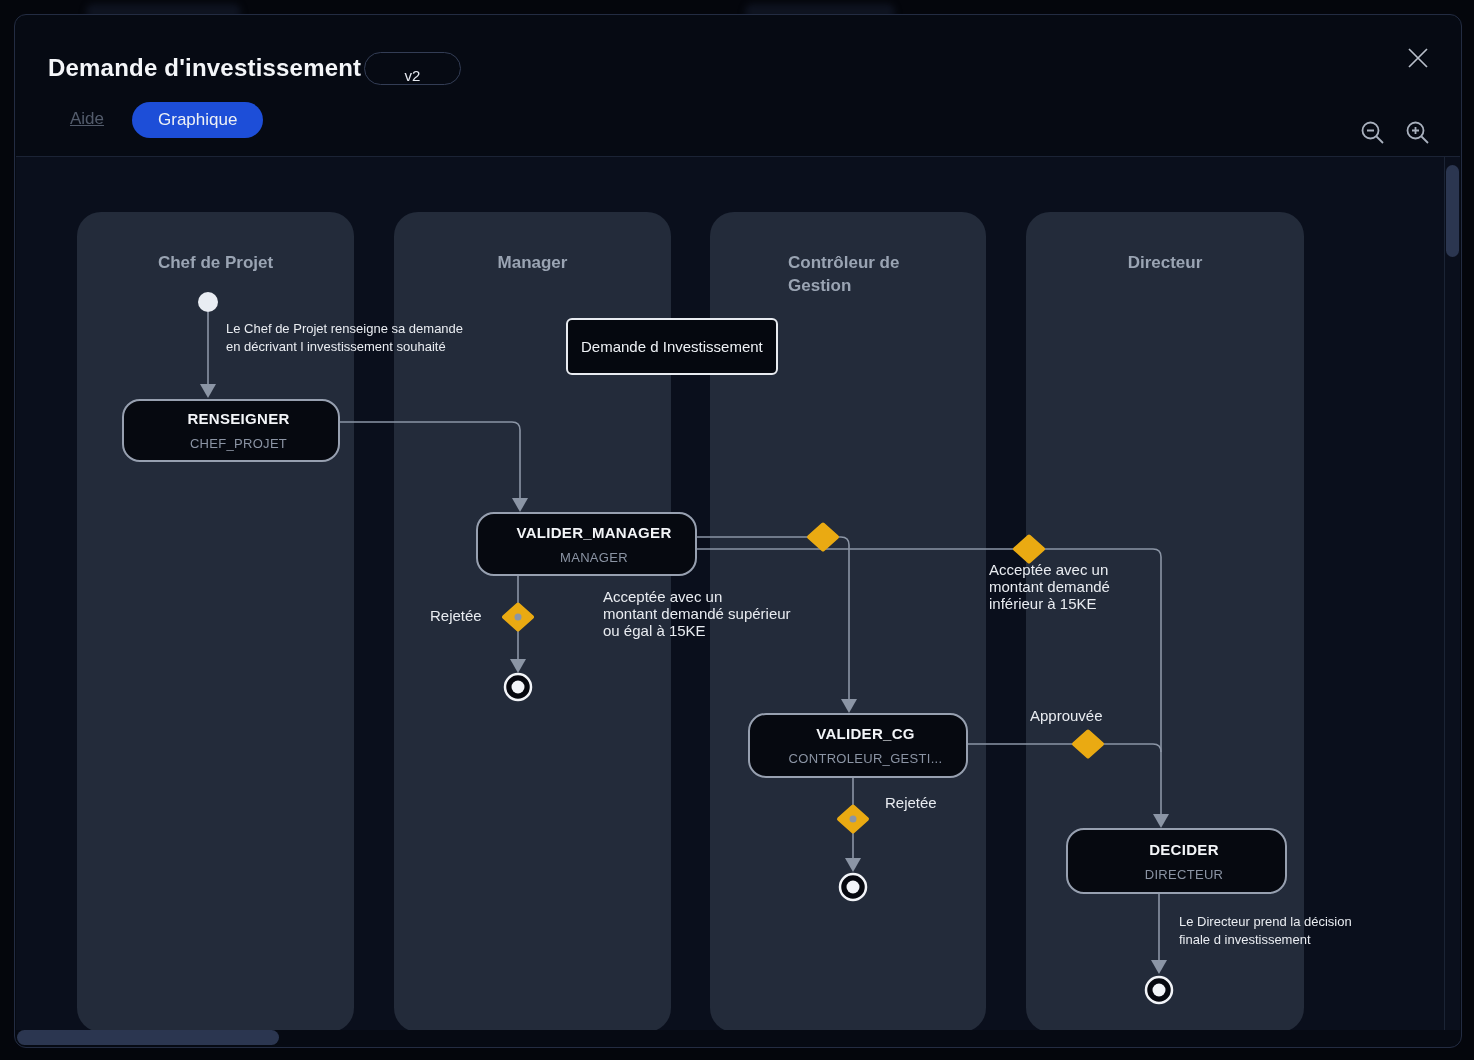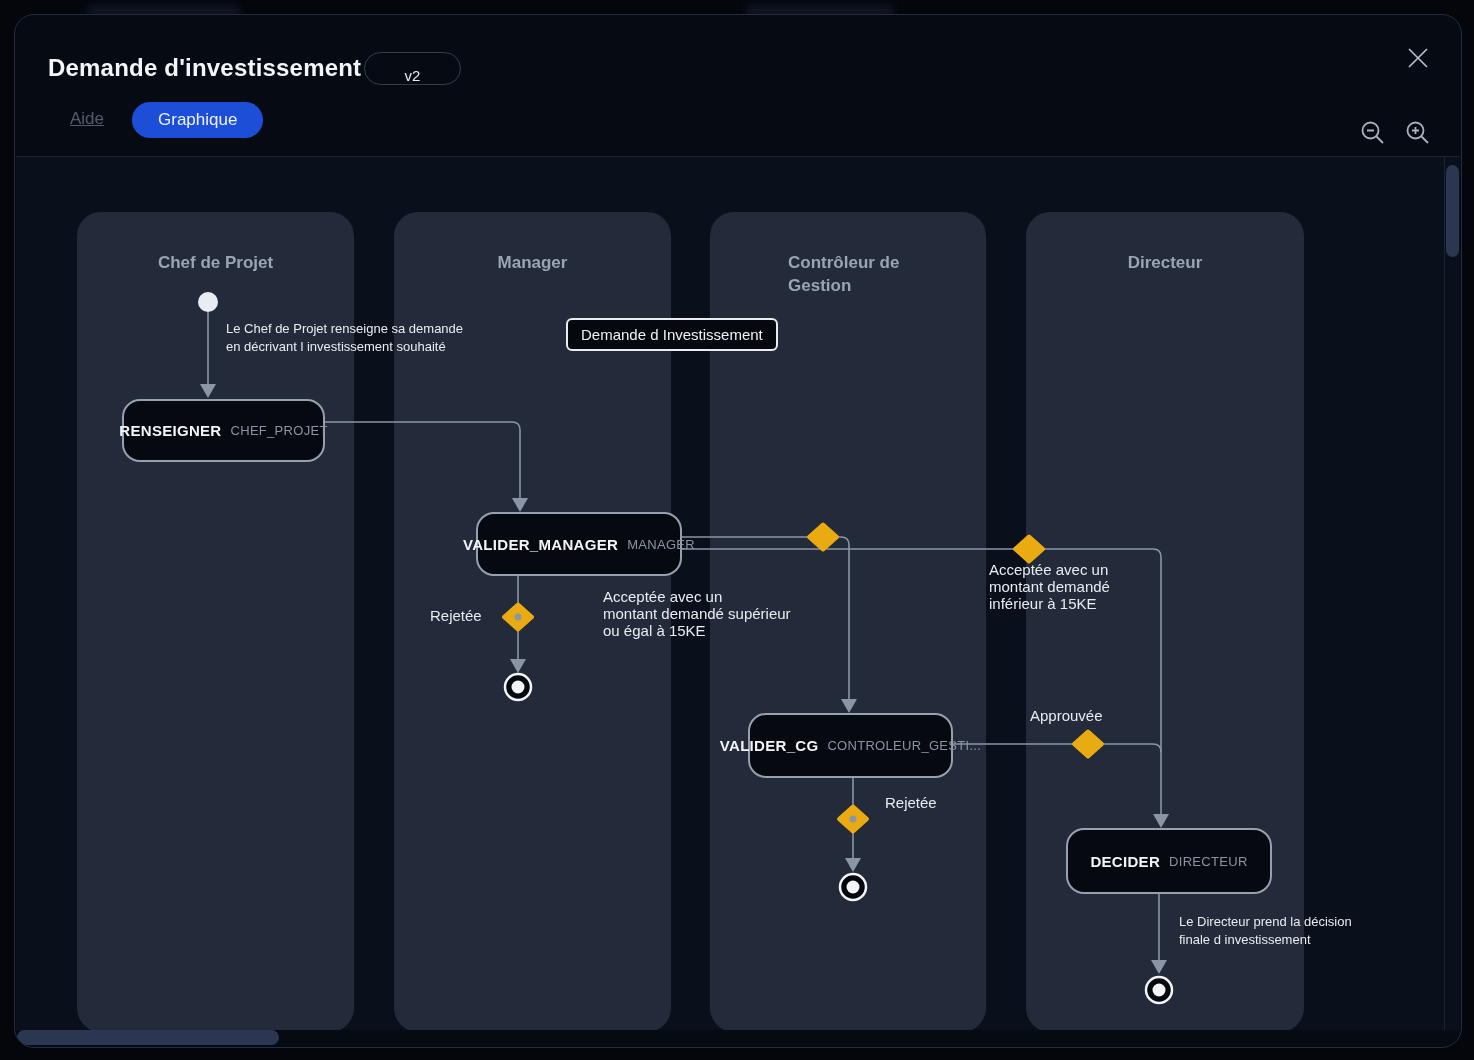--- a/index.html
+++ b/index.html
@@ -4,43 +4,43 @@
 <style>
   html,body{margin:0;padding:0;}
   body{
     width:1474px;height:1060px;position:relative;overflow:hidden;
     background:#04060c;font-family:"Liberation Sans",sans-serif;
     -webkit-font-smoothing:antialiased;
   }
   .bg-smudge{position:absolute;top:4px;height:16px;border-radius:8px;background:#0e1320;filter:blur(3px);}
   .modal{
     position:absolute;left:14px;top:14px;width:1446px;height:1032px;
-    background:#060a13;border:1px solid #232c42;border-radius:20px;overflow:hidden;
+    background:#060a13;border:1px solid #232c42;border-radius:12px;overflow:hidden;
   }
   
   .hdr{position:absolute;left:0;top:0;width:100%;height:141px;}
   .title{position:absolute;left:33px;top:39px;font-size:24px;font-weight:700;color:#f4f6f9;letter-spacing:.2px;}
   .badge{position:absolute;left:349px;top:37px;width:95px;height:31px;border:1px solid #333d55;border-radius:17px;
     display:flex;align-items:flex-end;justify-content:center;font-size:15px;color:#e7ebf2;}
   .tab-plain{position:absolute;left:55px;top:94px;font-size:17px;color:#535c6c;cursor:pointer;text-decoration:underline;}
   .tab-pill{position:absolute;left:117px;top:87px;padding:8px 26px;background:#1d4ed8;border-radius:20px;
     font-size:17px;color:#eef1f5;cursor:pointer;}
   .icon-btn{position:absolute;cursor:pointer;line-height:0;}
   
   .canvas{position:absolute;left:1px;top:141px;width:1444px;height:873px;background:#0a0f1c;
     border-top:1px solid #1b2335;overflow:hidden;}
   .lane{position:absolute;top:55px;height:820px;background:#232b3a;border-radius:24px;text-align:center;font-weight:bold;}
   .lane-label{display:inline-block;margin-top:40px;font-size:17px;color:#9aa4b3;text-align:left;line-height:1.35;}
   .svg-layer{position:absolute;left:0;top:0;z-index:2;}
   .node{position:absolute;z-index:3;background:#060910;border:2px solid #97a0b0;border-radius:18px;
-    display:flex;flex-direction:row;align-items:center;justify-content:center;gap:9px;cursor:pointer;}
+    display:flex;flex-direction:column;align-items:center;justify-content:center;gap:9px;cursor:pointer;padding-left:15px;}
   .node-title{font-size:15px;font-weight:600;color:#f3f5f8;letter-spacing:.3px;}
   .node-sub{font-size:13px;color:#8b94a4;letter-spacing:.3px;}
   .data-object{position:absolute;z-index:3;background:#05080f;border:2px solid #e8ebf0;border-radius:6px;
-    padding:6px 13px;font-size:15px;color:#eef1f5;cursor:pointer;}
+    padding:18px 13px;font-size:15px;color:#eef1f5;cursor:pointer;}
   .anno{position:absolute;z-index:3;font-size:13px;color:#e9ecf1;line-height:1.42;white-space:pre-line;}
   .edge-label{position:absolute;z-index:3;font-size:15px;color:#e9ecf1;white-space:pre-line;}
   
   .vscroll{position:absolute;top:0;right:0;width:15px;height:100%;border-left:1px solid #1b2435;z-index:4;}
   .vthumb{position:absolute;left:1px;top:8px;width:13px;height:92px;background:#2b3650;border-radius:7px;cursor:pointer;}
   .hscroll{position:absolute;left:0;top:1014px;width:100%;height:17px;z-index:4;}
   .hthumb{position:absolute;left:2px;top:1px;width:262px;height:15px;background:#2b3650;border-radius:8px;cursor:pointer;}
 </style>
 </head>
 <body>

